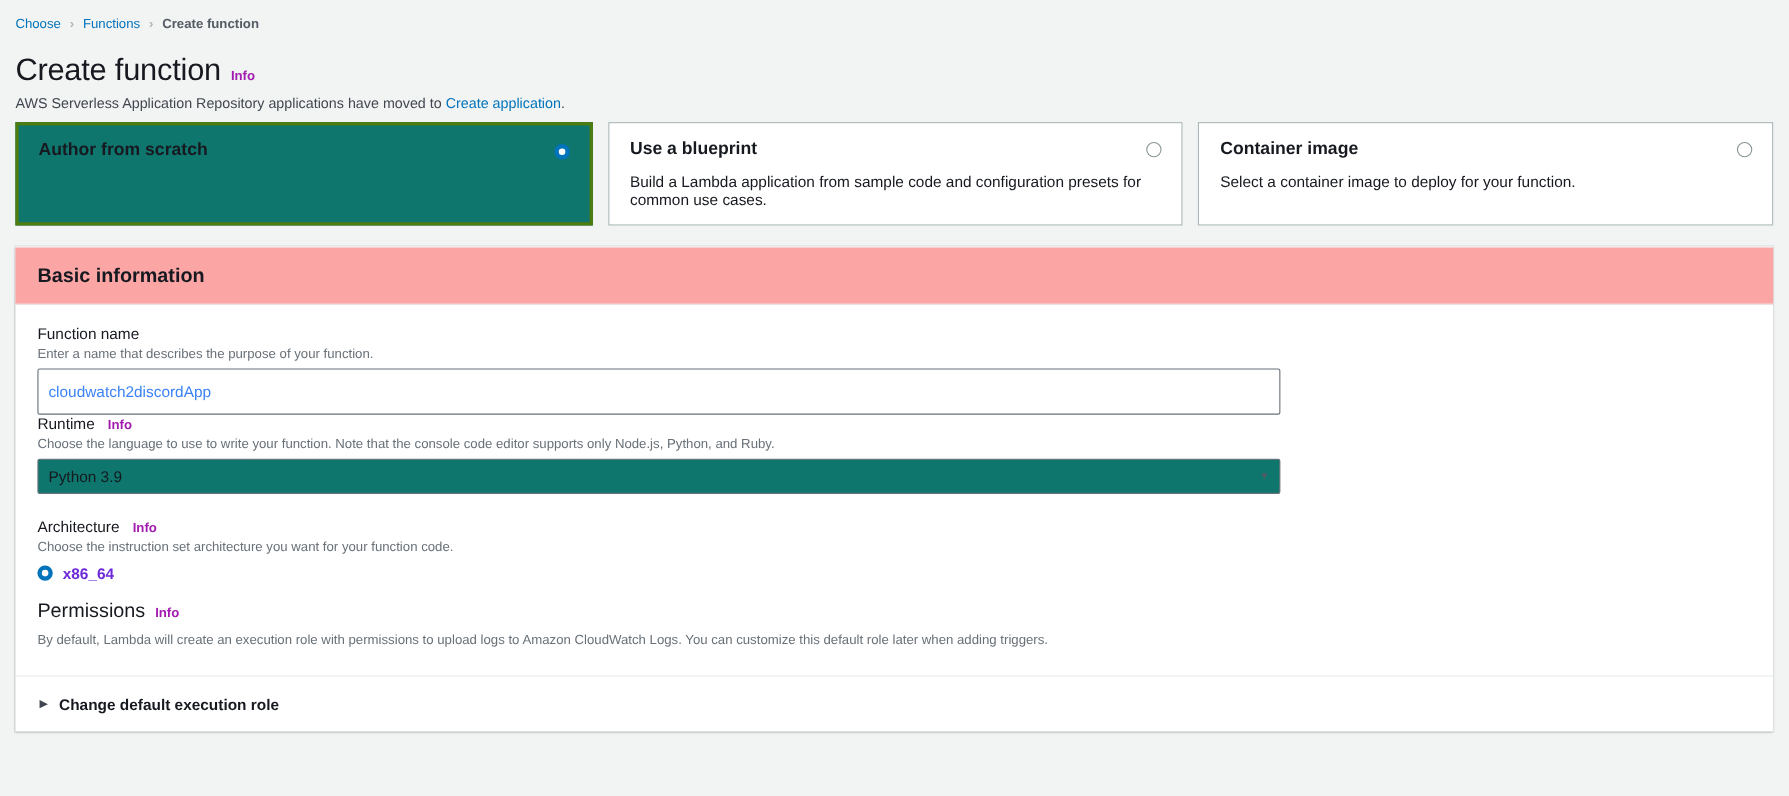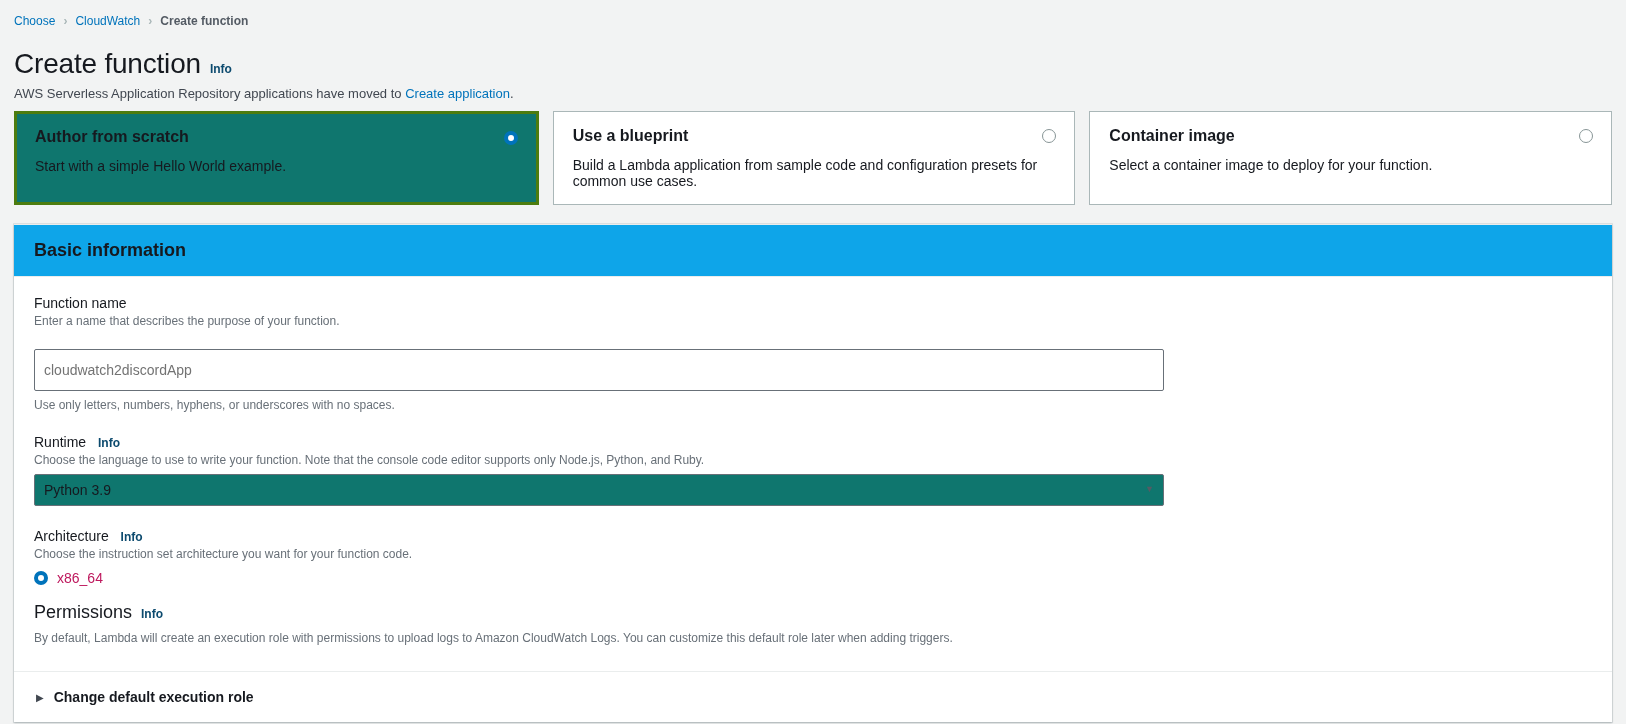--- a/index.html
+++ b/index.html
@@ -14,21 +14,21 @@
 
   
   .breadcrumb { padding-top: 14px; font-size: 12px; display: flex; align-items: center; gap: 8px; }
   .breadcrumb a { color: #0073bb; text-decoration: none; cursor: pointer; }
   .breadcrumb .sep { color: #aab7b8; font-size: 12px; font-weight: 700; }
   .breadcrumb .current { color: #545b64; font-weight: 700; }
 
   
   .title-row { margin-top: 20px; display: flex; align-items: baseline; }
   h1 { font-size: 28px; font-weight: 400; color: #16191f; letter-spacing: -0.2px; }
-  .info-link { color: #0c4a6e; font-size: 12px; font-weight: 700; text-decoration: none; margin-left: 9px; cursor: pointer; }
+  .info-link { color: #a21caf; font-size: 12px; font-weight: 700; text-decoration: none; margin-left: 9px; cursor: pointer; }
   .notice { margin-top: 6px; font-size: 13px; color: #414750; }
   .notice a { color: #0073bb; text-decoration: none; cursor: pointer; }
 
   
   .cards { display: flex; gap: 14px; margin-top: 10px; }
   .card {
     flex: 1; background: #ffffff; border: 1px solid #aab7b8;
     padding: 15px 19px; position: relative; cursor: pointer; min-height: 72px;
   }
   .card.selected { border: 3px solid #4d7c0f; background: #0f766e; padding: 14px 18px; }
@@ -37,81 +37,80 @@
   .radio { width: 14px; height: 14px; border-radius: 50%; background: #fff; border: 1px solid #879596; display: inline-block; }
   .radio.checked { border: 4px solid #0073bb; }
   .card .radio { position: absolute; top: 17px; right: 18px; }
 
   
   .panel {
     background: #ffffff; margin-top: 19px;
     border-top: 1px solid #eaeded;
     box-shadow: 0 1px 2px 0 rgba(0,28,36,.25), 0 0 0 1px rgba(0,28,36,.08);
   }
-  .panel-header { background: #0ea5e9; border-bottom: 1px solid #eaeded; padding: 15px 20px; }
+  .panel-header { background: #fca5a5; border-bottom: 1px solid #eaeded; padding: 15px 20px; }
   .panel-header h2 { font-size: 18px; font-weight: 700; color: #16191f; }
   .panel-body { padding: 18px 20px 0 20px; }
 
   .field-label { font-size: 14px; color: #16191f; }
   .field-label .info-link { margin-left: 8px; }
   .field-desc { font-size: 12px; color: #687078; margin-top: 3px; }
   .text-input {
-    display: block; margin-top: 21px; width: 1130px; height: 32px;
+    display: block; margin-top: 7px; width: 1130px; height: 32px;
     border: 1px solid #687078; border-radius: 2px; padding: 20px 9px;
-    font-size: 14px; color: #737373; font-family: inherit; background: #fff;
+    font-size: 14px; color: #3b82f6; font-family: inherit; background: #fff;
   }
   .constraint { font-size: 12px; color: #687078; margin: 7px 0 22px 0; }
 
   .select-wrap { position: relative; width: 1130px; margin: 7px 0 22px 0; }
   .select-box {
     width: 100%; height: 32px; border: 1px solid #687078; border-radius: 2px;
     background: #0f766e; display: flex; align-items: center; padding: 0 9px;
     font-size: 14px; color: #16191f; cursor: pointer;
   }
   .select-caret { position: absolute; right: 10px; top: 10px; font-size: 9px; color: #545b64; pointer-events: none; }
 
   .radio-row { display: flex; align-items: center; gap: 9px; margin-top: 9px; cursor: pointer; }
   .radio-row .radio { flex: 0 0 auto; }
-  .radio-label { font-size: 14px; color: #be185d; }
+  .radio-label { font-size: 14px; color: #6d28d9; font-weight: bold; }
 
   .sub-heading-row { margin-top: 16px; display: flex; align-items: baseline; }
   .sub-heading { font-size: 18px; font-weight: 400; color: #16191f; }
   .sub-desc { font-size: 12px; color: #687078; margin-top: 8px; padding-bottom: 26px; }
 
   .expander-divider { border-top: 1px solid #eaeded; margin: 0 -20px; }
   .expander { display: flex; align-items: center; gap: 10px; padding: 17px 0 17px 2px; cursor: pointer; }
   .expander .tri { font-size: 10px; color: #414750; }
   .expander .exp-label { font-size: 14px; font-weight: 700; color: #16191f; }
 </style>
 </head>
 <body>
 
 <div class="page">
 
   <nav class="breadcrumb">
     <a>Choose</a>
     <span class="sep">›</span>
-    <a>CloudWatch</a>
+    <a>Functions</a>
     <span class="sep">›</span>
     <span class="current">Create function</span>
   </nav>
 
   <div class="title-row">
     <h1>Create function</h1>
     <a class="info-link">Info</a>
   </div>
   <p class="notice">
     <span>AWS Serverless Application Repository applications have moved to</span>
     <a>Create application</a><span>.</span>
   </p>
 
   <div class="cards">
     <div class="card selected">
       <div class="card-title">Author from scratch</div>
-      <div class="card-desc">Start with a simple Hello World example.</div>
       <span class="radio checked"></span>
     </div>
     <div class="card">
       <div class="card-title">Use a blueprint</div>
       <div class="card-desc">Build a Lambda application from sample code and configuration presets for common use cases.</div>
       <span class="radio"></span>
     </div>
     <div class="card">
       <div class="card-title">Container image</div>
       <div class="card-desc">Select a container image to deploy for your function.</div>
@@ -121,21 +120,20 @@
 
   <section class="panel">
     <div class="panel-header">
       <h2>Basic information</h2>
     </div>
     <div class="panel-body">
 
       <div class="field-label">Function name</div>
       <div class="field-desc">Enter a name that describes the purpose of your function.</div>
       <input class="text-input" type="text" value="cloudwatch2discordApp" style="">
-      <div class="constraint">Use only letters, numbers, hyphens, or underscores with no spaces.</div>
 
       <div class="field-label">
         <span>Runtime</span>
         <a class="info-link">Info</a>
       </div>
       <div class="field-desc">Choose the language to use to write your function. Note that the console code editor supports only Node.js, Python, and Ruby.</div>
       <div class="select-wrap">
         <div class="select-box">
           <span>Python 3.9</span>
         </div>

